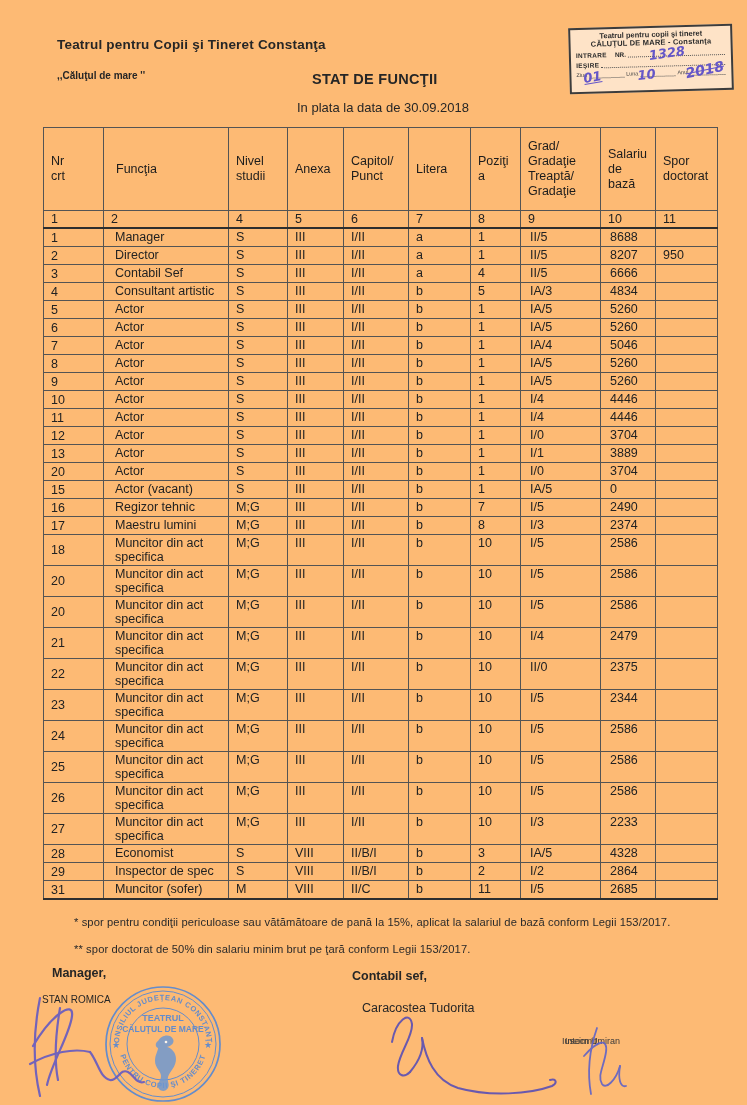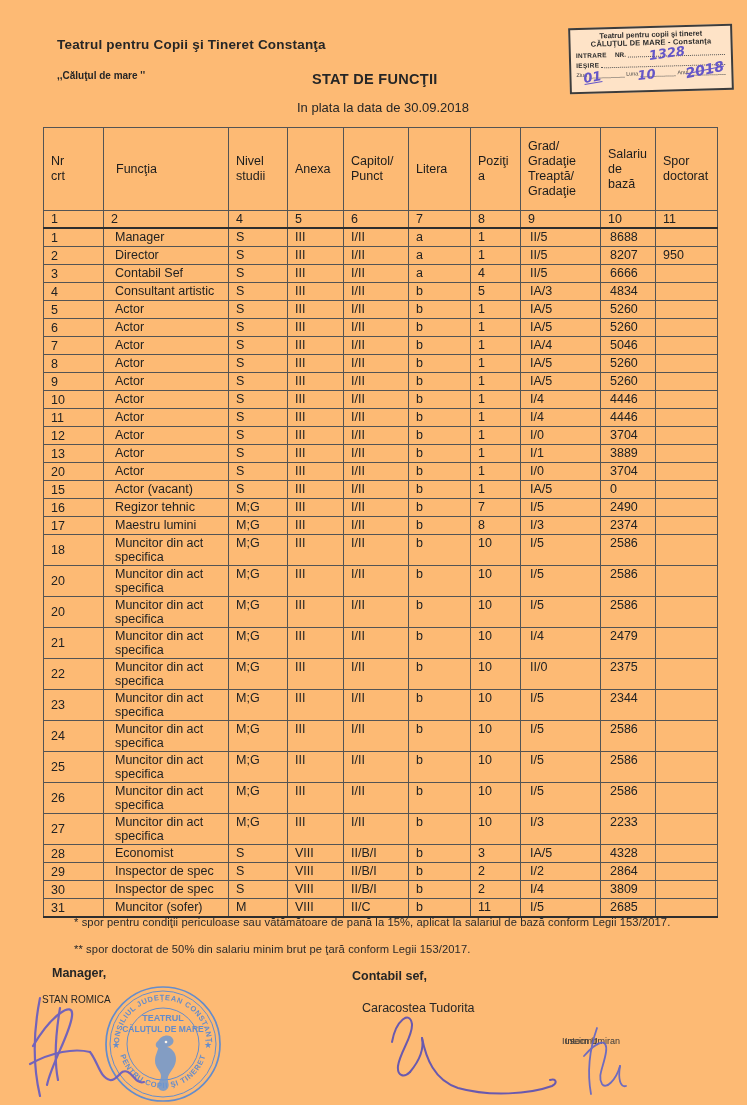--- a/index.html
+++ b/index.html
@@ -505,32 +505,20 @@
           <td>S</td>
           <td>VIII</td>
           <td>II/B/I</td>
           <td>b</td>
           <td>2</td>
           <td>I/2</td>
           <td>2864</td>
           <td></td>
         </tr>
         <tr class="data-row">
-          <td>30</td>
-          <td>Inspector de spec</td>
-          <td>S</td>
-          <td>VIII</td>
-          <td>II/B/I</td>
-          <td>b</td>
-          <td>2</td>
-          <td>I/4</td>
-          <td>3809</td>
-          <td></td>
-        </tr>
-        <tr class="data-row">
           <td>31</td>
           <td>Muncitor (sofer)</td>
           <td>M</td>
           <td>VIII</td>
           <td>II/C</td>
           <td>b</td>
           <td>11</td>
           <td>I/5</td>
           <td>2685</td>
           <td></td>

